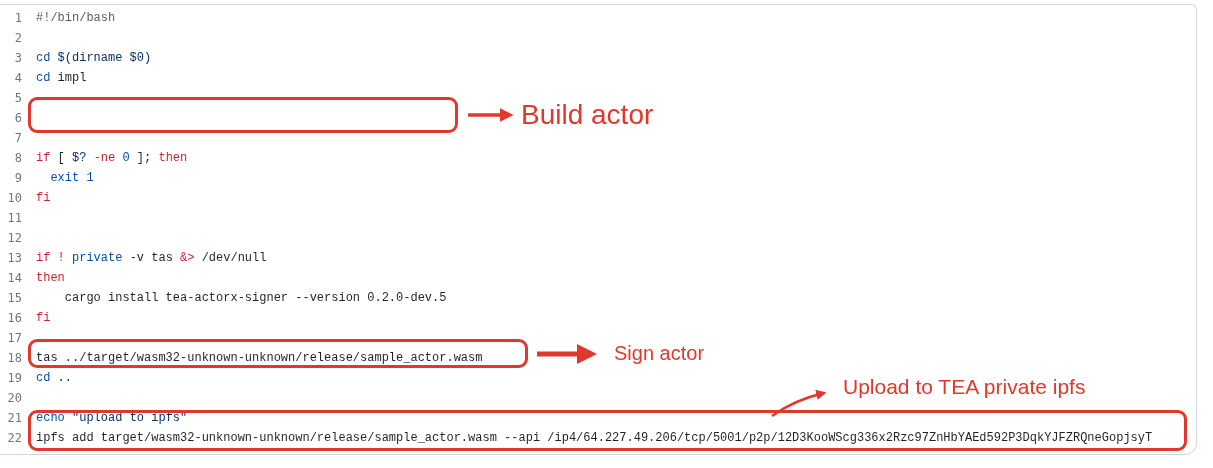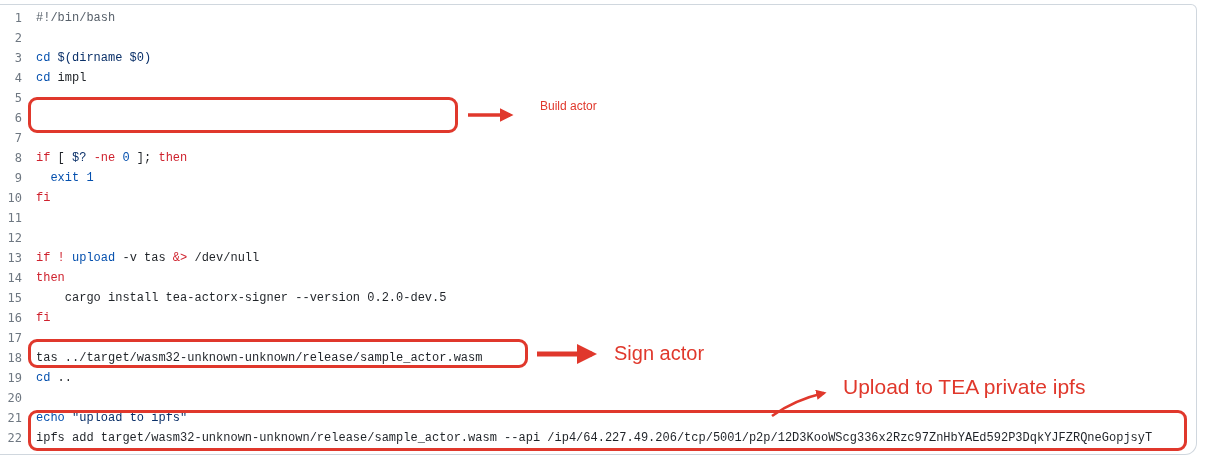--- a/index.html
+++ b/index.html
@@ -47,21 +47,21 @@
     border-radius:9px;background:transparent;pointer-events:none;
   }
   .box-build{left:28px;top:97px;width:430px;height:36px;}
   .box-sign{left:28px;top:339px;width:500px;height:29px;}
   .box-upload{left:28px;top:410px;width:1159px;height:41px;}
   
   .ann-label{
     position:absolute;color:var(--annotation_red);font-weight:500;
     white-space:nowrap;pointer-events:none;
   }
-  .label-build{left:540px;top:99px;font-size:12px;}
+  .label-build{left:521px;top:99px;font-size:28px;}
   .label-sign{left:614px;top:342px;font-size:20px;}
   .label-upload{left:843px;top:375px;font-size:21px;}
   .arrows{position:absolute;left:0;top:0;width:1213px;height:468px;pointer-events:none;}
 </style>
 </head>
 <body>
 
 <div class="blob">
   <div id="code-rows">
       <div class="code-row">
@@ -106,21 +106,21 @@
       <div class="code-row">
         <div class="gutter">11</div>
         <div class="code"></div>
       </div>
       <div class="code-row">
         <div class="gutter">12</div>
         <div class="code"></div>
       </div>
       <div class="code-row">
         <div class="gutter">13</div>
-        <div class="code"><span class="tok-k">if</span><span class="tok-p"> </span><span class="tok-k">!</span><span class="tok-p"> </span><span class="tok-b">upload</span><span class="tok-p"> -v tas </span><span class="tok-k">&amp;&gt;</span><span class="tok-p"> /dev/null</span></div>
+        <div class="code"><span class="tok-k">if</span><span class="tok-p"> </span><span class="tok-k">!</span><span class="tok-p"> </span><span class="tok-b">private</span><span class="tok-p"> -v tas </span><span class="tok-k">&amp;&gt;</span><span class="tok-p"> /dev/null</span></div>
       </div>
       <div class="code-row">
         <div class="gutter">14</div>
         <div class="code"><span class="tok-k">then</span></div>
       </div>
       <div class="code-row">
         <div class="gutter">15</div>
         <div class="code"><span class="tok-p">    cargo install tea-actorx-signer --version 0.2.0-dev.5</span></div>
       </div>
       <div class="code-row">

